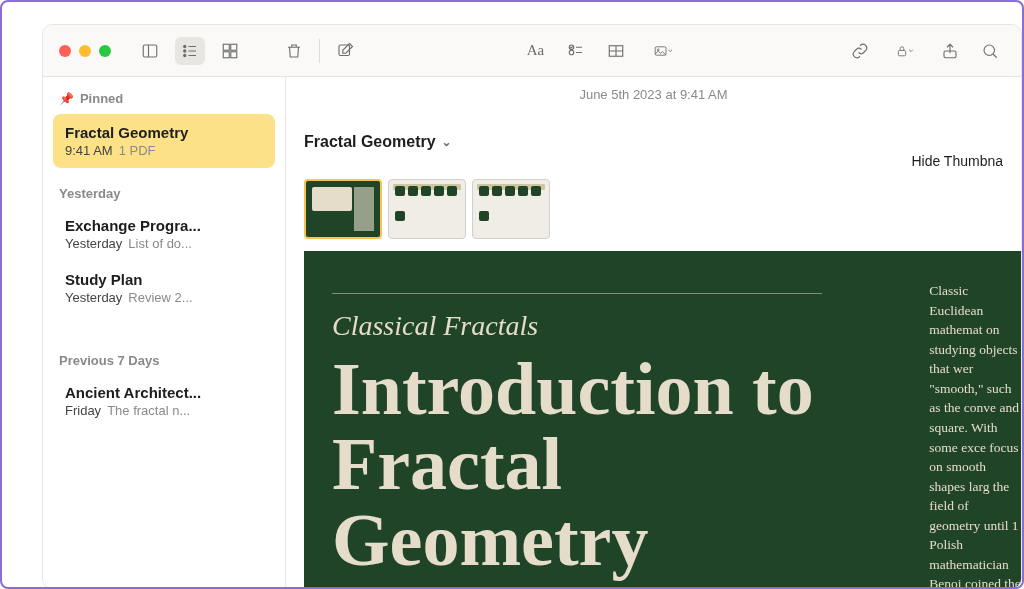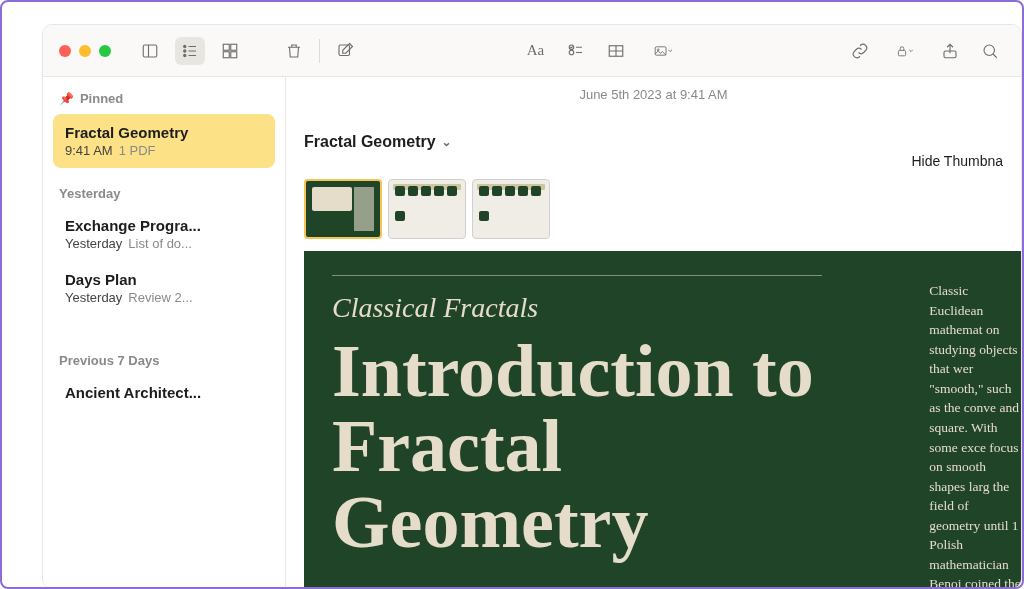--- a/index.html
+++ b/index.html
@@ -35,21 +35,21 @@
 .thumbs { display:flex; gap:6px; padding:0 18px 12px; }
 .thumb { width:78px; height:60px; background:#1f4428; border:1px solid #d0d0d0; border-radius:4px; position:relative; overflow:hidden; }
 .thumb.sel { border:2px solid #f6c453; }
 .thumb .tl { position:absolute; left:6px; top:6px; width:40px; height:24px; background:#e6dcca; border-radius:2px; }
 .thumb .tl2 { position:absolute; right:6px; top:6px; bottom:6px; width:20px; background:#e6dcca; opacity:.6; }
 .thumb.light { background:#f0ede6; }
 .thumb.light .shapes { position:absolute; inset:6px; display:flex; flex-wrap:wrap; gap:3px; }
 .thumb.light .shapes span { width:10px; height:10px; background:#1f4428; border-radius:2px; }
 .thumb.light::before { content:""; position:absolute; left:4px; right:4px; top:4px; height:6px; background:#ccc79e; border-radius:1px; }
 .pdfview { flex:1; background:#1f4428; margin:0 0 0 18px; display:flex; overflow:hidden; color:#e6dcca; }
-.pdfleft { padding:24px 30px 0 28px; }
+.pdfleft { padding:42px 30px 0 28px; }
 .pdfleft hr { border:none; border-top:1px solid rgba(230,220,202,.5); margin-bottom:16px; width:490px; }
 .pdfsub { font-family:Georgia,serif; font-style:italic; font-size:28px; color:#e6dcca; margin-bottom:10px; }
 .pdftitle { font-family:Liberation Serif, serif; font-size:74px; font-weight:600; line-height:1.02; color:#e6dcca; }
 .pdfright { padding:30px 0 0 6px; font-family:Georgia,serif; font-size:13.5px; line-height:1.45; color:#e6dcca; width:180px; overflow:hidden; }
 </style>
 </head>
 <body>
 
 <div class="window">
   <div class="toolbar">
@@ -161,29 +161,30 @@
         <div class="note-title">Fractal Geometry</div>
         <div class="note-meta"><span>9:41 AM</span><span class="preview">1 PDF</span></div>
       </div>
 
       <div class="group-label">Yesterday</div>
       <div class="note-item">
         <div class="note-title">Exchange Progra...</div>
         <div class="note-meta"><span>Yesterday</span><span class="preview">List of do...</span></div>
       </div>
       <div class="note-item">
-        <div class="note-title">Days Plan</div>
+        <div class="note-title">Study Plan</div>
         <div class="note-meta"><span>Yesterday</span><span class="preview">Review 2...</span></div>
       </div>
       <div class="note-item">
       </div>
 
       <div class="group-label">Previous 7 Days</div>
       <div class="note-item">
         <div class="note-title">Ancient Architect...</div>
+        <div class="note-meta"><span>Friday</span><span class="preview">The fractal n...</span></div>
       </div>
     </div>
 
     <div class="main">
       <div class="datebar">June 5th 2023 at 9:41 AM</div>
       <div class="docheader">
         <div class="doctitle">
           <span>Fractal Geometry</span>
           <span class="chev">⌄</span>
         </div>

